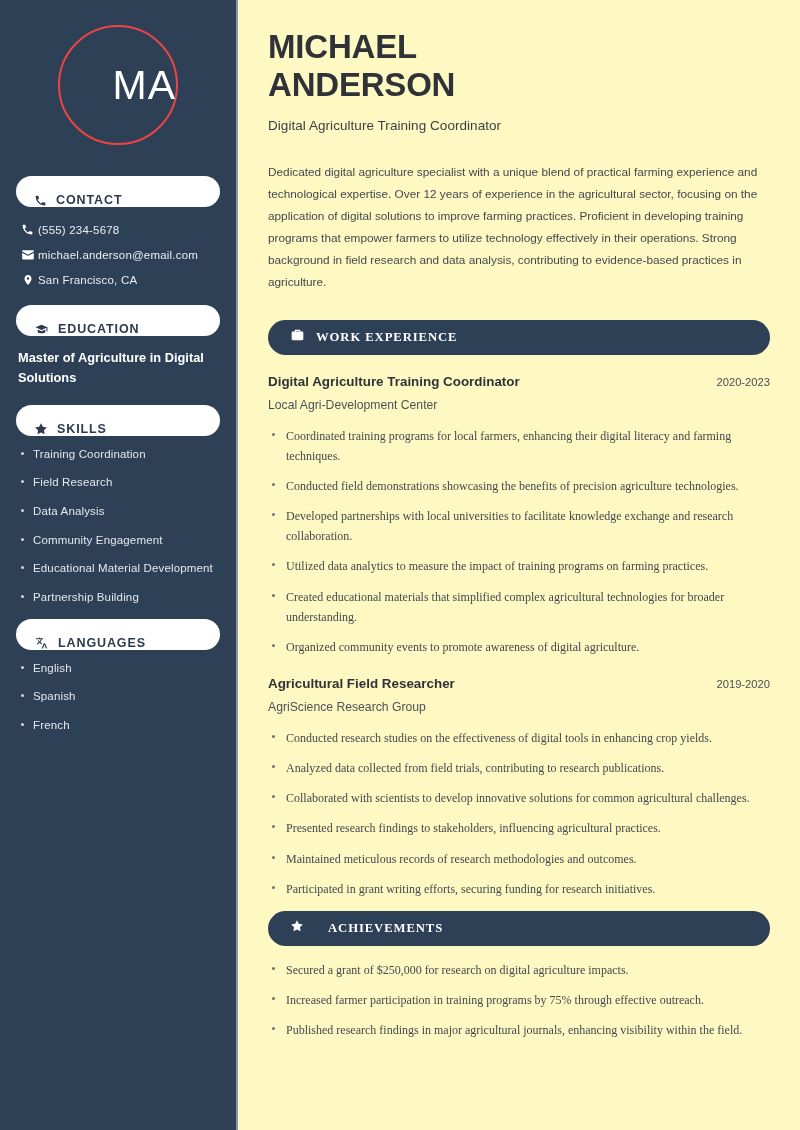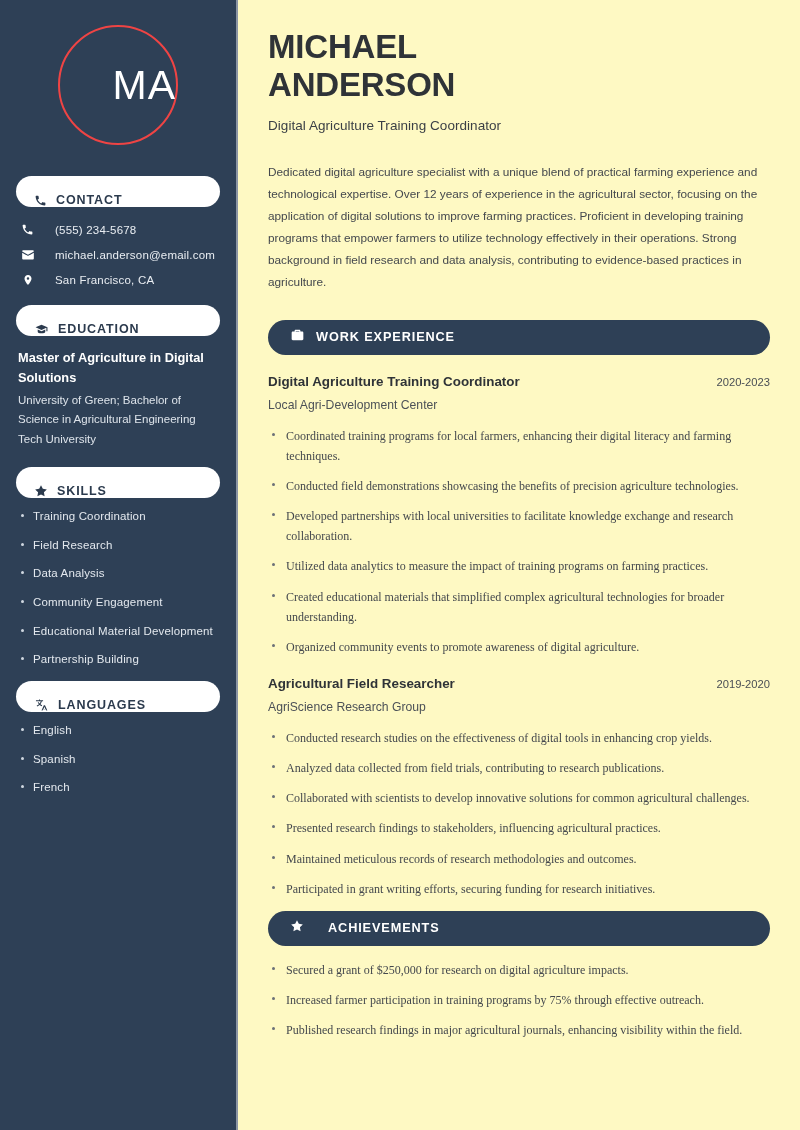--- a/index.html
+++ b/index.html
@@ -72,21 +72,21 @@
     font-size: 12.5px;
     font-weight: bold;
     letter-spacing: 0.9px;
   }
   .pill svg { display: block; }
 
   .contact-list { margin-top: 8px; }
   .contact-row {
     display: flex;
     align-items: center;
-    gap: 20px;
+    gap: 3px;
     min-height: 25px;
     padding: 3px 0 3px 4px;
   }
   .contact-row .ci { width: 15px; display: flex; justify-content: center; flex: 0 0 15px; }
   .contact-row .ctext {
     font-size: 11.5px;
     color: #e9edf2;
     letter-spacing: 0.2px;
   }
 
@@ -164,20 +164,21 @@
     align-items: center;
     gap: 11px;
     padding: 0 22px;
     margin: 26px 0 0 0;
     color: #ffffff;
   }
   .sec-bar .sec-label {
     font-size: 12.7px;
     font-weight: bold;
     letter-spacing: 0.9px;
+    font-family: Liberation Serif, serif;
   }
 
   .exp { margin-top: 19px; }
   .exp-head {
     display: flex;
     justify-content: space-between;
     align-items: baseline;
     gap: 16px;
   }
   .exp-role {
@@ -275,21 +276,20 @@
       <span>
         <svg width="15" height="13" viewBox="0 0 24 24" fill="#2b3a4d">
           <path d="M12 3L1 8l11 5 9-4.1V15h2V8L12 3zM5 12.2V16c0 1.7 3.1 3 7 3s7-1.3 7-3v-3.8l-7 3.2-7-3.2z"></path>
         </svg>
       </span>
       <span class="pill-label">EDUCATION</span>
     </div>
 
     <div class="edu-block">
       <div class="edu-degree">Master of Agriculture in Digital Solutions</div>
-      <div class="edu-school">University of Green; Bachelor of Science in Agricultural Engineering Tech University</div>
     </div>
 
     <div class="pill">
       <span>
         <svg width="14" height="14" viewBox="0 0 24 24" fill="#2b3a4d">
           <path d="M12 2l3.1 6.3 6.9 1-5 4.9 1.2 6.9L12 17.8 5.8 21.1 7 14.2 2 9.3l6.9-1L12 2z"></path>
         </svg>
       </span>
       <span class="pill-label">SKILLS</span>
     </div>

